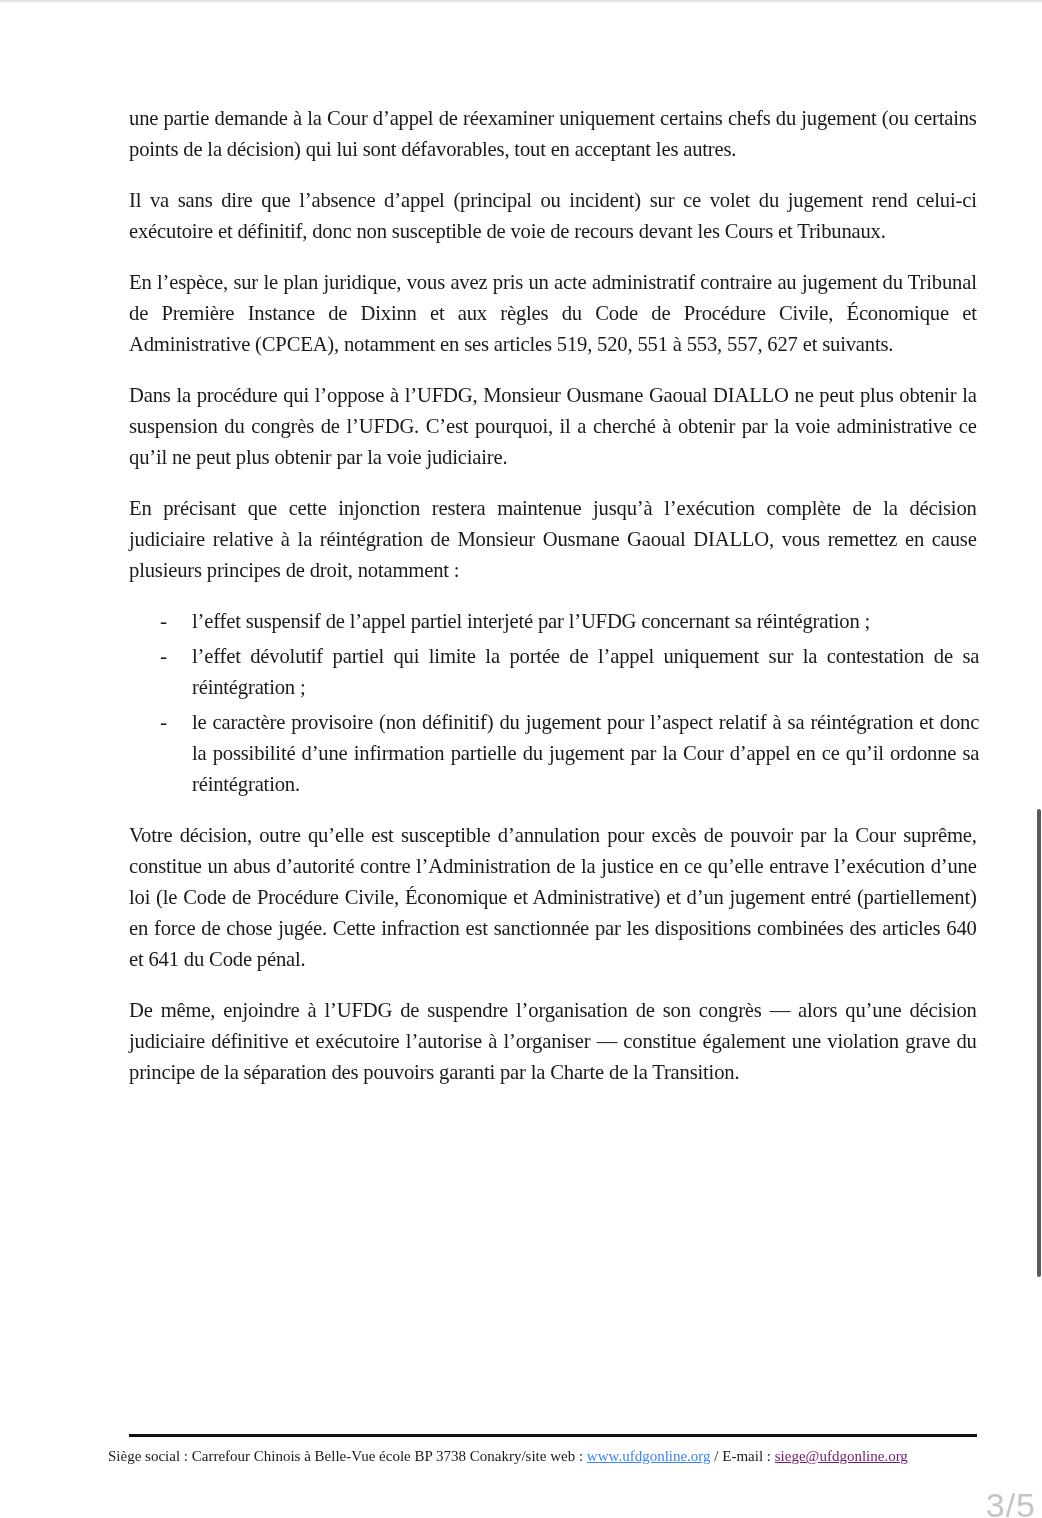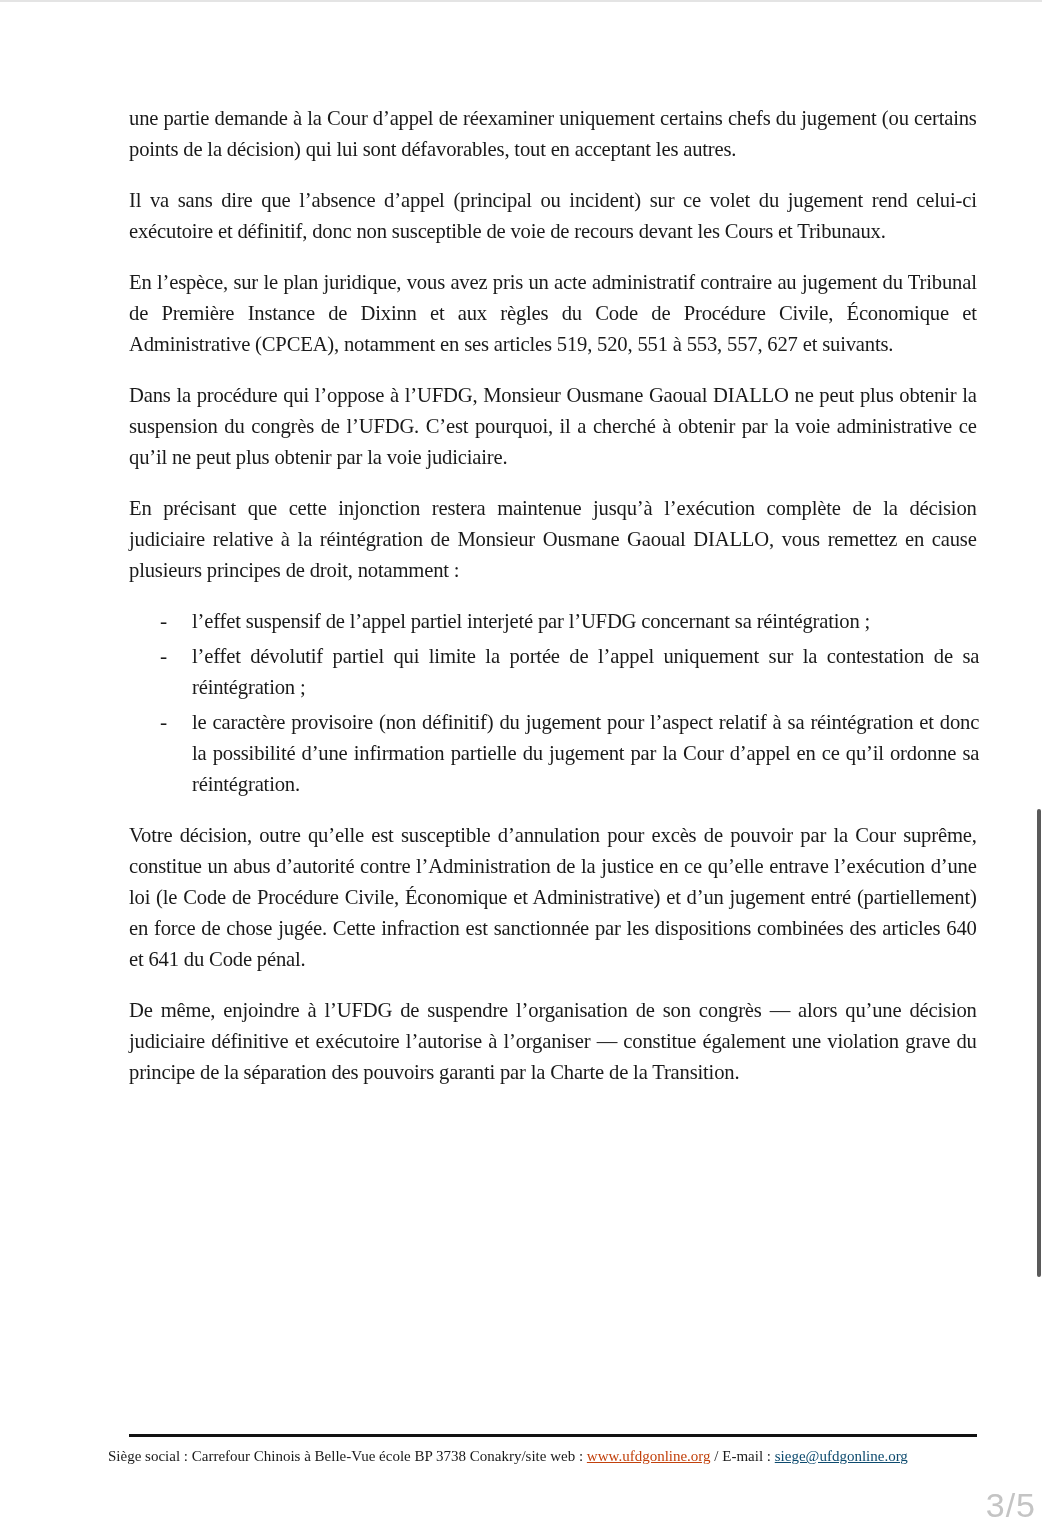--- a/index.html
+++ b/index.html
@@ -136,18 +136,18 @@
         <span class="txt">le caractère provisoire (non définitif) du jugement pour l’aspect relatif à sa réintégration et donc la possibilité d’une infirmation partielle du jugement par la Cour d’appel en ce qu’il ordonne sa réintégration.</span>
       </li>
     </ul>
 
     <p>Votre décision, outre qu’elle est susceptible d’annulation pour excès de pouvoir par la Cour suprême, constitue un abus d’autorité contre l’Administration de la justice en ce qu’elle entrave l’exécution d’une loi (le Code de Procédure Civile, Économique et Administrative) et d’un jugement entré (partiellement) en force de chose jugée. Cette infraction est sanctionnée par les dispositions combinées des articles 640 et 641 du Code pénal.</p>
     <p>De même, enjoindre à l’UFDG de suspendre l’organisation de son congrès — alors qu’une décision judiciaire définitive et exécutoire l’autorise à l’organiser — constitue également une violation grave du principe de la séparation des pouvoirs garanti par la Charte de la Transition.</p>
   </div>
 
   <div class="footer-rule"></div>
   <div class="footer">
-    <span>Siège social : Carrefour Chinois à Belle-Vue école BP 3738 Conakry/site web : </span><a style="color: #c2410c;">www.ufdgonline.org</a><span> / E-mail : </span><a style="color: #0c4a6e;">siege@ufdgonline.org</a>
+    <span>Siège social : Carrefour Chinois à Belle-Vue école BP 3738 Conakry/site web : </span><a style="color: #3b82f6;">www.ufdgonline.org</a><span> / E-mail : </span><a style="color: #701a75;">siege@ufdgonline.org</a>
   </div>
 </div>
 
 <div class="scrollbar"></div>
 <div class="page-indicator">3/5</div>
 
 </body></html>

